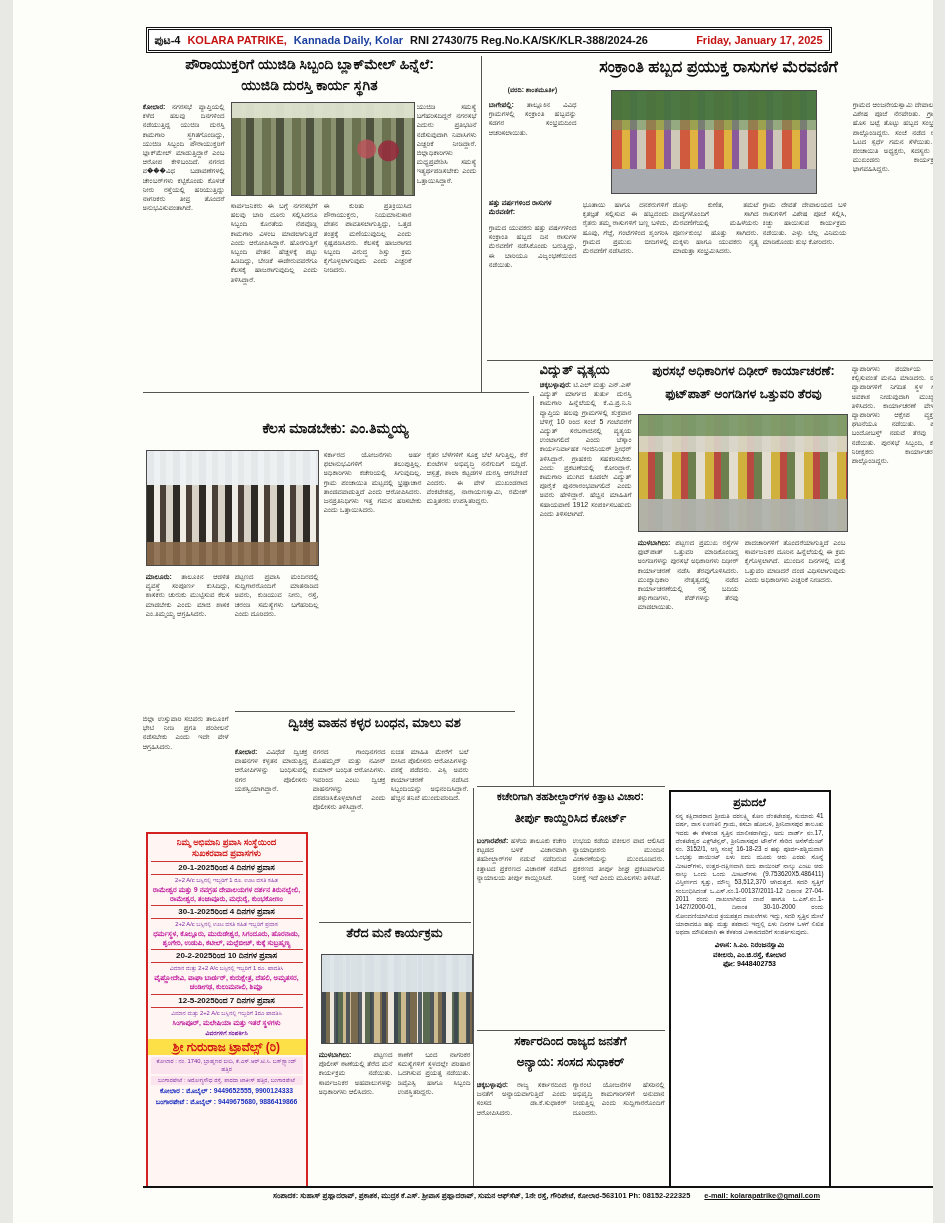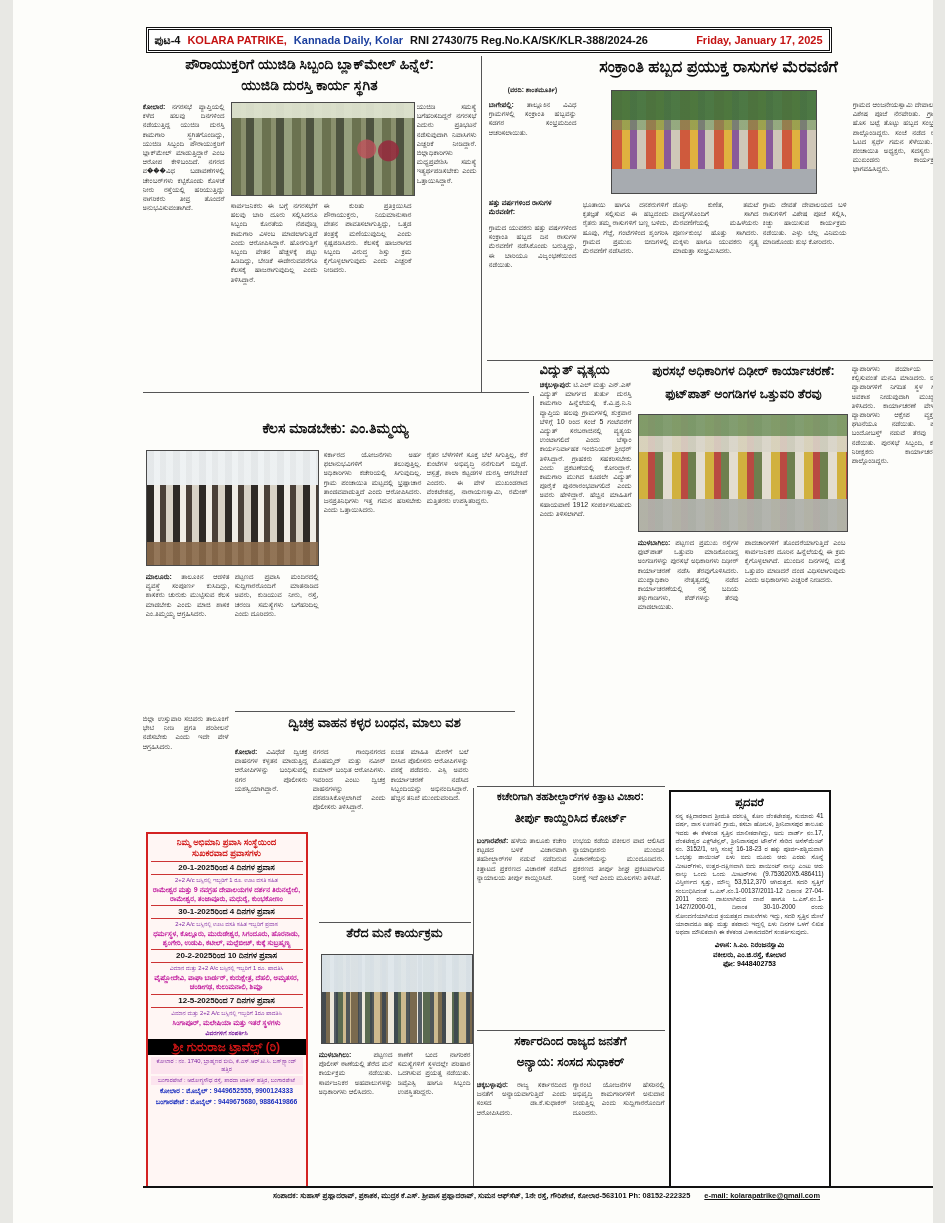--- a/index.html
+++ b/index.html
@@ -41,21 +41,21 @@
       linear-gradient(180deg, rgba(223,231,236,.95) 0 42%, transparent 42%),
       repeating-linear-gradient(90deg, rgba(58,69,80,.85) 0 4px, transparent 4px 12px),
       repeating-linear-gradient(90deg,#7a6a4e 0 8px,#ece7da 8px 14px,#5a6a50 14px 21px,#cdb98e 21px 29px);}
   .adbox{border:2px solid #d42222;background:#fff6f4;display:flex;flex-direction:column;align-items:center;
          text-align:center;overflow:hidden;padding:3px 3px;gap:2px;}
   .ad-title{color:#d11616;font-weight:bold;font-size:8.5px;line-height:11px;}
   .ad-date{font-weight:bold;font-size:8px;color:#111;border-top:1px solid #c33;border-bottom:1px solid #c33;width:100%;padding:1px 0;}
   .ad-note{color:#7a1fa0;font-size:5.8px;line-height:7px;}
   .ad-places{color:#c0189c;font-weight:bold;font-size:7px;line-height:8.6px;}
   .ad-contact-intro{color:#7a1fa0;font-weight:bold;font-size:6.2px;}
-  .ad-agency{color:#d11616;font-weight:bold;font-size:12px;background:#000000;width:100%;padding:1px 8px;}
+  .ad-agency{color:#d11616;font-weight:bold;font-size:12px;background:#fde047;width:100%;padding:1px 8px;}
   .ad-addr{color:#7a1fa0;font-size:5.8px;line-height:7.4px;background:#fce4ee;width:100%;padding:1px 0;}
   .ad-phone{color:#1b2fbf;font-weight:bold;font-size:6.8px;line-height:8.6px;}
   .noticebox{border:2px solid #111;background:#fff;padding:4px 5px;overflow:hidden;}
   .notice-title{font-weight:bold;font-size:11px;text-align:center;margin-bottom:3px;}
   .notice-body{font-size:6.3px;line-height:8.3px;text-align:justify;color:#161616;word-break:break-word;}
   .notice-sig{font-weight:bold;font-size:7px;text-align:center;line-height:9.4px;margin-top:4px;}
   .footer-rule{background:#111;}
   .footer{font-size:7.4px;font-weight:bold;color:#111;white-space:nowrap;overflow:hidden;text-align:center;}
   .footer .em{text-decoration:underline;padding-left:12px;}
 </style>
@@ -183,21 +183,21 @@
     <div class="ad-places">ಸಿಂಗಾಪೂರ್, ಮಲೇಷಿಯಾ ಮತ್ತು ಇತರೆ ಸ್ಥಳಗಳು</div>
     <div class="ad-contact-intro">ವಿವರಗಳಿಗೆ ಸಂಪರ್ಕಿಸಿ</div>
     <div class="ad-agency">ಶ್ರೀ ಗುರುರಾಜ ಟ್ರಾವೆಲ್ಸ್ (ರಿ)</div>
     <div class="ad-addr">ಕೋಲಾರ : ನಂ. 1740, ಬ್ರಾಹ್ಮಣರ ಬೀದಿ, ಕೆ.ಎಸ್.ಆರ್.ಟಿ.ಸಿ. ಬಸ್‌ಸ್ಟ್ಯಾಂಡ್ ಹತ್ತಿರ</div>
     <div class="ad-addr">ಬಂಗಾರಪೇಟೆ : ಆರೋಗ್ಯಸೌಧ ರಸ್ತೆ, ಶಾರದಾ ಟಾಕೀಸ್ ಹತ್ತಿರ, ಬಂಗಾರಪೇಟೆ</div>
     <div class="ad-phone">ಕೋಲಾರ : ಮೊಬೈಲ್ : 9449652555, 9900124333</div>
     <div class="ad-phone">ಬಂಗಾರಪೇಟೆ : ಮೊಬೈಲ್ : 9449675680, 9886419866</div>
   </div>
 
   <div class="abs noticebox" style="left:656px;top:790px;width:162px;height:398px;">
-    <div class="notice-title">ಪ್ಸದವರೆ</div>
+    <div class="notice-title">ಪ್ರಮದಲೆ</div>
     <div class="notice-body">ನನ್ನ ಕಕ್ಷಿದಾರರಾದ ಶ್ರೀಮತಿ ವರಲಕ್ಷ್ಮಿ ಕೋಂ ವೆಂಕಟೇಶಪ್ಪ, ಸುಮಾರು 41 ವರ್ಷ, ವಾಸ ಊಣಕಿಲಿ ಗ್ರಾಮ, ಕಸಬಾ ಹೋಬಳಿ, ಶ್ರೀನಿವಾಸಪುರ ತಾಲೂಕು ಇವರು ಈ ಕೆಳಕಂಡ ಸ್ವತ್ತಿನ ಮಾಲೀಕರಾಗಿದ್ದು, ಅದು ವಾರ್ಡ್ ನಂ.17, ವೆಂಕಟೇಶ್ವರ ಎಕ್ಸ್‌ಟೆನ್ಷನ್, ಶ್ರೀನಿವಾಸಪುರ ಟೌನ್‌ಗೆ ಸೇರಿದ ಅಸೆಸ್‌ಮೆಂಟ್ ನಂ. 3152/1, ಆಸ್ತಿ ಸಂಖ್ಯೆ 16-18-23 ರ ಹಕ್ಕು ಪೂರ್ವ-ಪಶ್ಚಿಮವಾಗಿ ಒಂಭತ್ತು ಪಾಯಿಂಟ್ ಏಳು ಐದು ಮೂರು ಆರು ಎರಡು ಸೊನ್ನೆ ಮೀಟರ್‌ಗಳು, ಉತ್ತರ-ದಕ್ಷಿಣವಾಗಿ ಐದು ಪಾಯಿಂಟ್ ನಾಲ್ಕು ಎಂಟು ಆರು ನಾಲ್ಕು ಒಂದು ಒಂದು ಮೀಟರ್‌ಗಳು (9.753620X5.486411) ವಿಸ್ತೀರ್ಣದ ಸ್ವತ್ತು, ಮೌಲ್ಯ 53,512,370 ಆಗಿರುತ್ತದೆ. ಸದರಿ ಸ್ವತ್ತಿಗೆ ಸಂಬಂಧಿಸಿದಂತೆ ಒ.ಎಸ್.ನಂ.1-00137/2011-12 ದಿನಾಂಕ 27-04-2011 ರಂದು ದಾಖಲಾಗಿರುವ ದಾವೆ ಹಾಗೂ ಒ.ಎಸ್.ನಂ.1-1427/2000-01, ದಿನಾಂಕ 30-10-2000 ರಂದು ನೋಂದಣಿಯಾಗಿರುವ ಕ್ರಯಪತ್ರದ ದಾಖಲೆಗಳು ಇದ್ದು, ಸದರಿ ಸ್ವತ್ತಿನ ಮೇಲೆ ಯಾರಾದರೂ ಹಕ್ಕು ಮತ್ತು ತಕರಾರು ಇದ್ದಲ್ಲಿ ಏಳು ದಿನಗಳ ಒಳಗೆ ಲಿಖಿತ ಅಥವಾ ಮೌಖಿಕವಾಗಿ ಈ ಕೆಳಕಂಡ ವಿಳಾಸದವರಿಗೆ ಸಂಪರ್ಕಿಸುವುದು.</div>
     <div class="notice-sig">
       <div>ವಿಳಾಸ: ಸಿ.ಎಂ. ನಿರಂಜನಸ್ವಾಮಿ</div>
       <div>ವಕೀಲರು, ಎಂ.ಜಿ.ರಸ್ತೆ, ಕೋಲಾರ</div>
       <div>ಫೋ: 9448402753</div>
     </div>
   </div>
 
   <div class="abs footer-rule" style="left:130px;top:1186px;width:808px;height:2px;"></div>
   <div class="abs footer" style="left:130px;top:1191px;width:808px;height:13px;">

